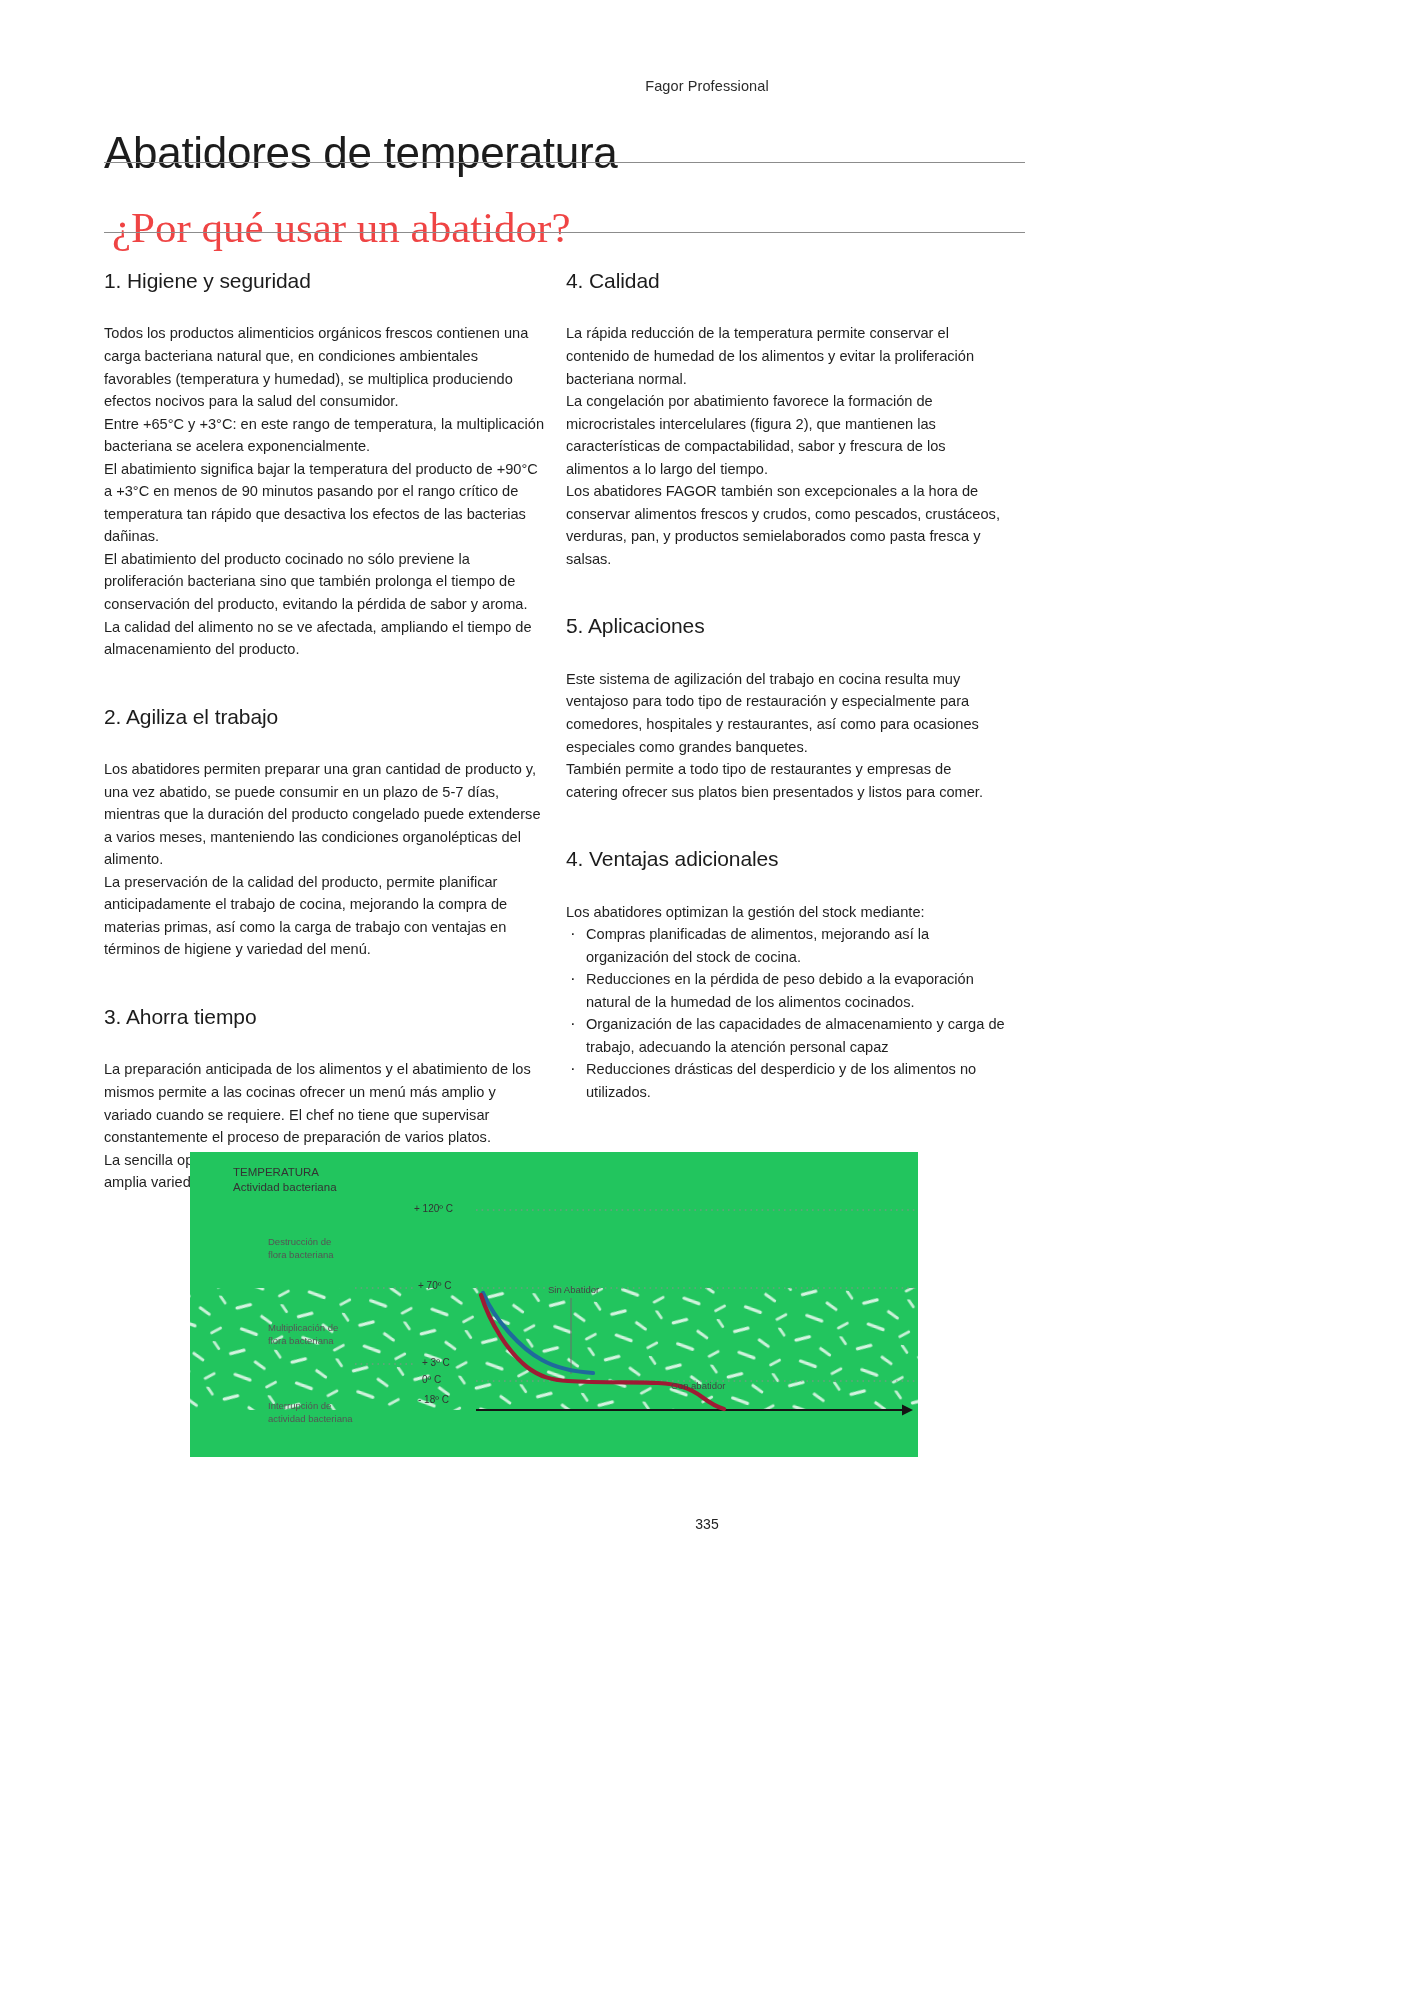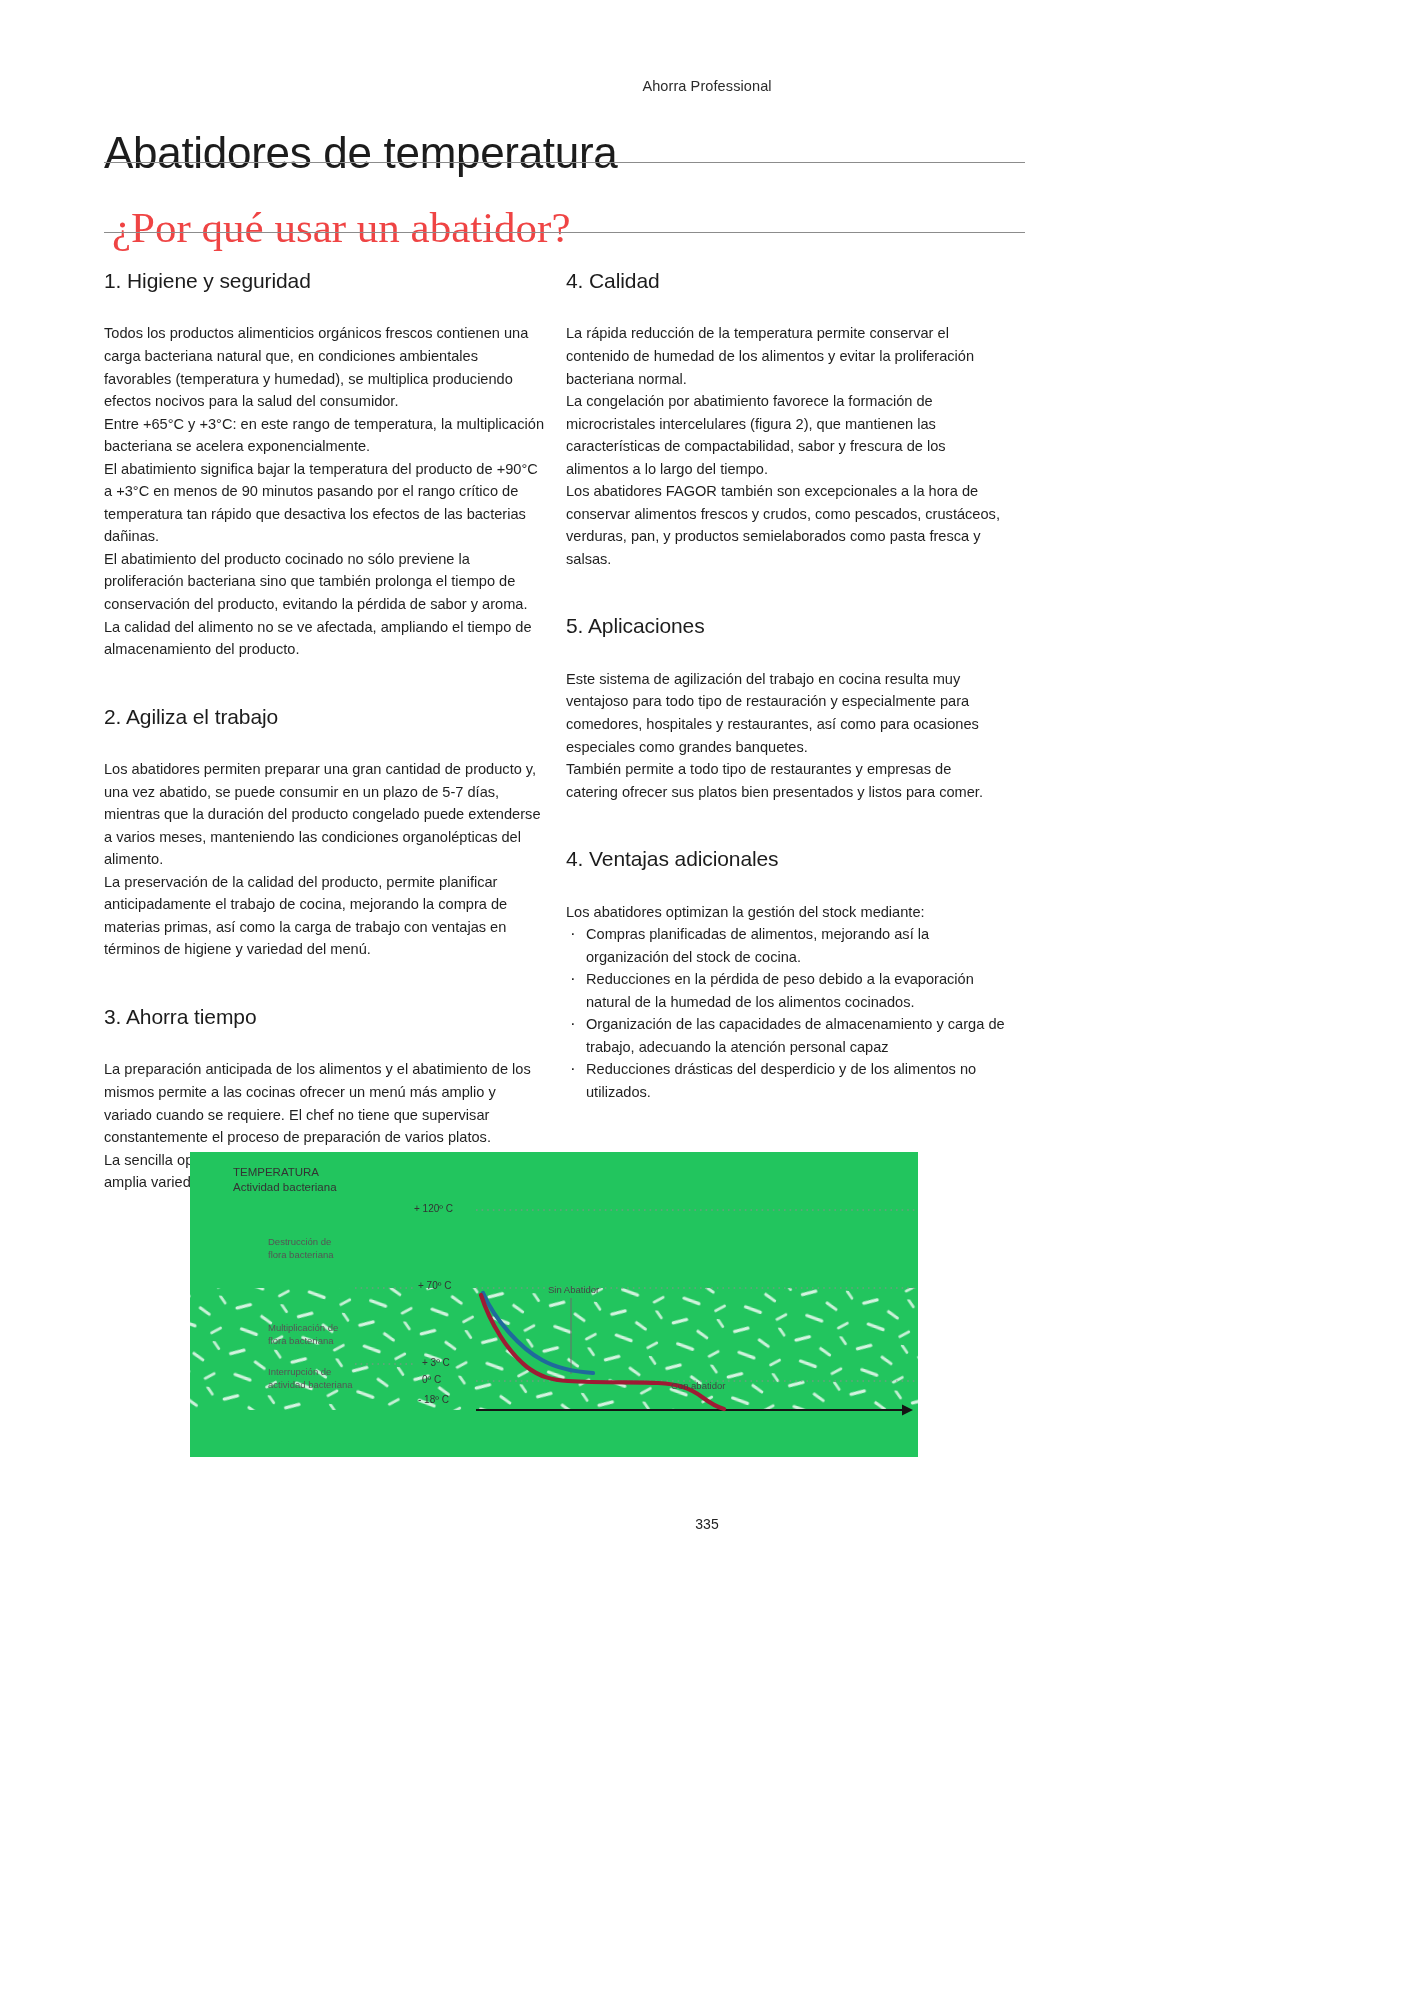--- a/index.html
+++ b/index.html
@@ -74,21 +74,21 @@
   .fig-title {
     position:absolute; left:43px; top:13px;
     font-size:11.5px; line-height:1.32; color:#333;
   }
   .fig-side {
     position:absolute;
     font-size:9.5px; line-height:1.34; color:#555;
   }
   .side-1 { left:78px; top:84px; }
   .side-2 { left:78px; top:170px; }
-  .side-3 { left:78px; top:214px; }
+  .side-3 { left:78px; top:248px; }
 
   .tick-label {
     position:absolute;
     font-size:10px; color:#333; white-space:nowrap;
   }
   .t120 { left:224px; top:51px; }
   .t70  { left:228px; top:128px; }
   .t3   { left:232px; top:205px; }
   .t0   { left:232px; top:222px; }
   .tm18 { left:228px; top:242px; }
@@ -105,21 +105,21 @@
   .pagenum {
     position:absolute; top:1516px; left:0; width:1414px;
     text-align:center; font-size:14px; color:#222;
   }
 </style>
 </head>
 <body>
 
 <div class="page">
 
-  <div class="brand">Ahorra Professional</div>
+  <div class="brand">Fagor Professional</div>
 
   <h1 class="title-main">Abatidores de temperatura</h1>
   <div class="rule rule-1"></div>
 
   <h2 class="title-sub">¿Por qué usar un abatidor?</h2>
   <div class="rule rule-2"></div>
 
   <div class="col col-left">
     <h3 class="sec">1. Higiene y seguridad</h3>
     <p class="body">Todos los productos alimenticios orgánicos frescos contienen una carga bacteriana natural que, en condiciones ambientales favorables (temperatura y humedad), se multiplica produciendo efectos nocivos para la salud del consumidor.<br>Entre +65°C y +3°C: en este rango de temperatura, la multiplicación bacteriana se acelera exponencialmente.<br>El abatimiento significa bajar la temperatura del producto de +90°C a +3°C en menos de 90 minutos pasando por el rango crítico de temperatura tan rápido que desactiva los efectos de las bacterias dañinas.<br>El abatimiento del producto cocinado no sólo previene la proliferación bacteriana sino que también prolonga el tiempo de conservación del producto, evitando la pérdida de sabor y aroma.<br>La calidad del alimento no se ve afectada, ampliando el tiempo de almacenamiento del producto.</p>

